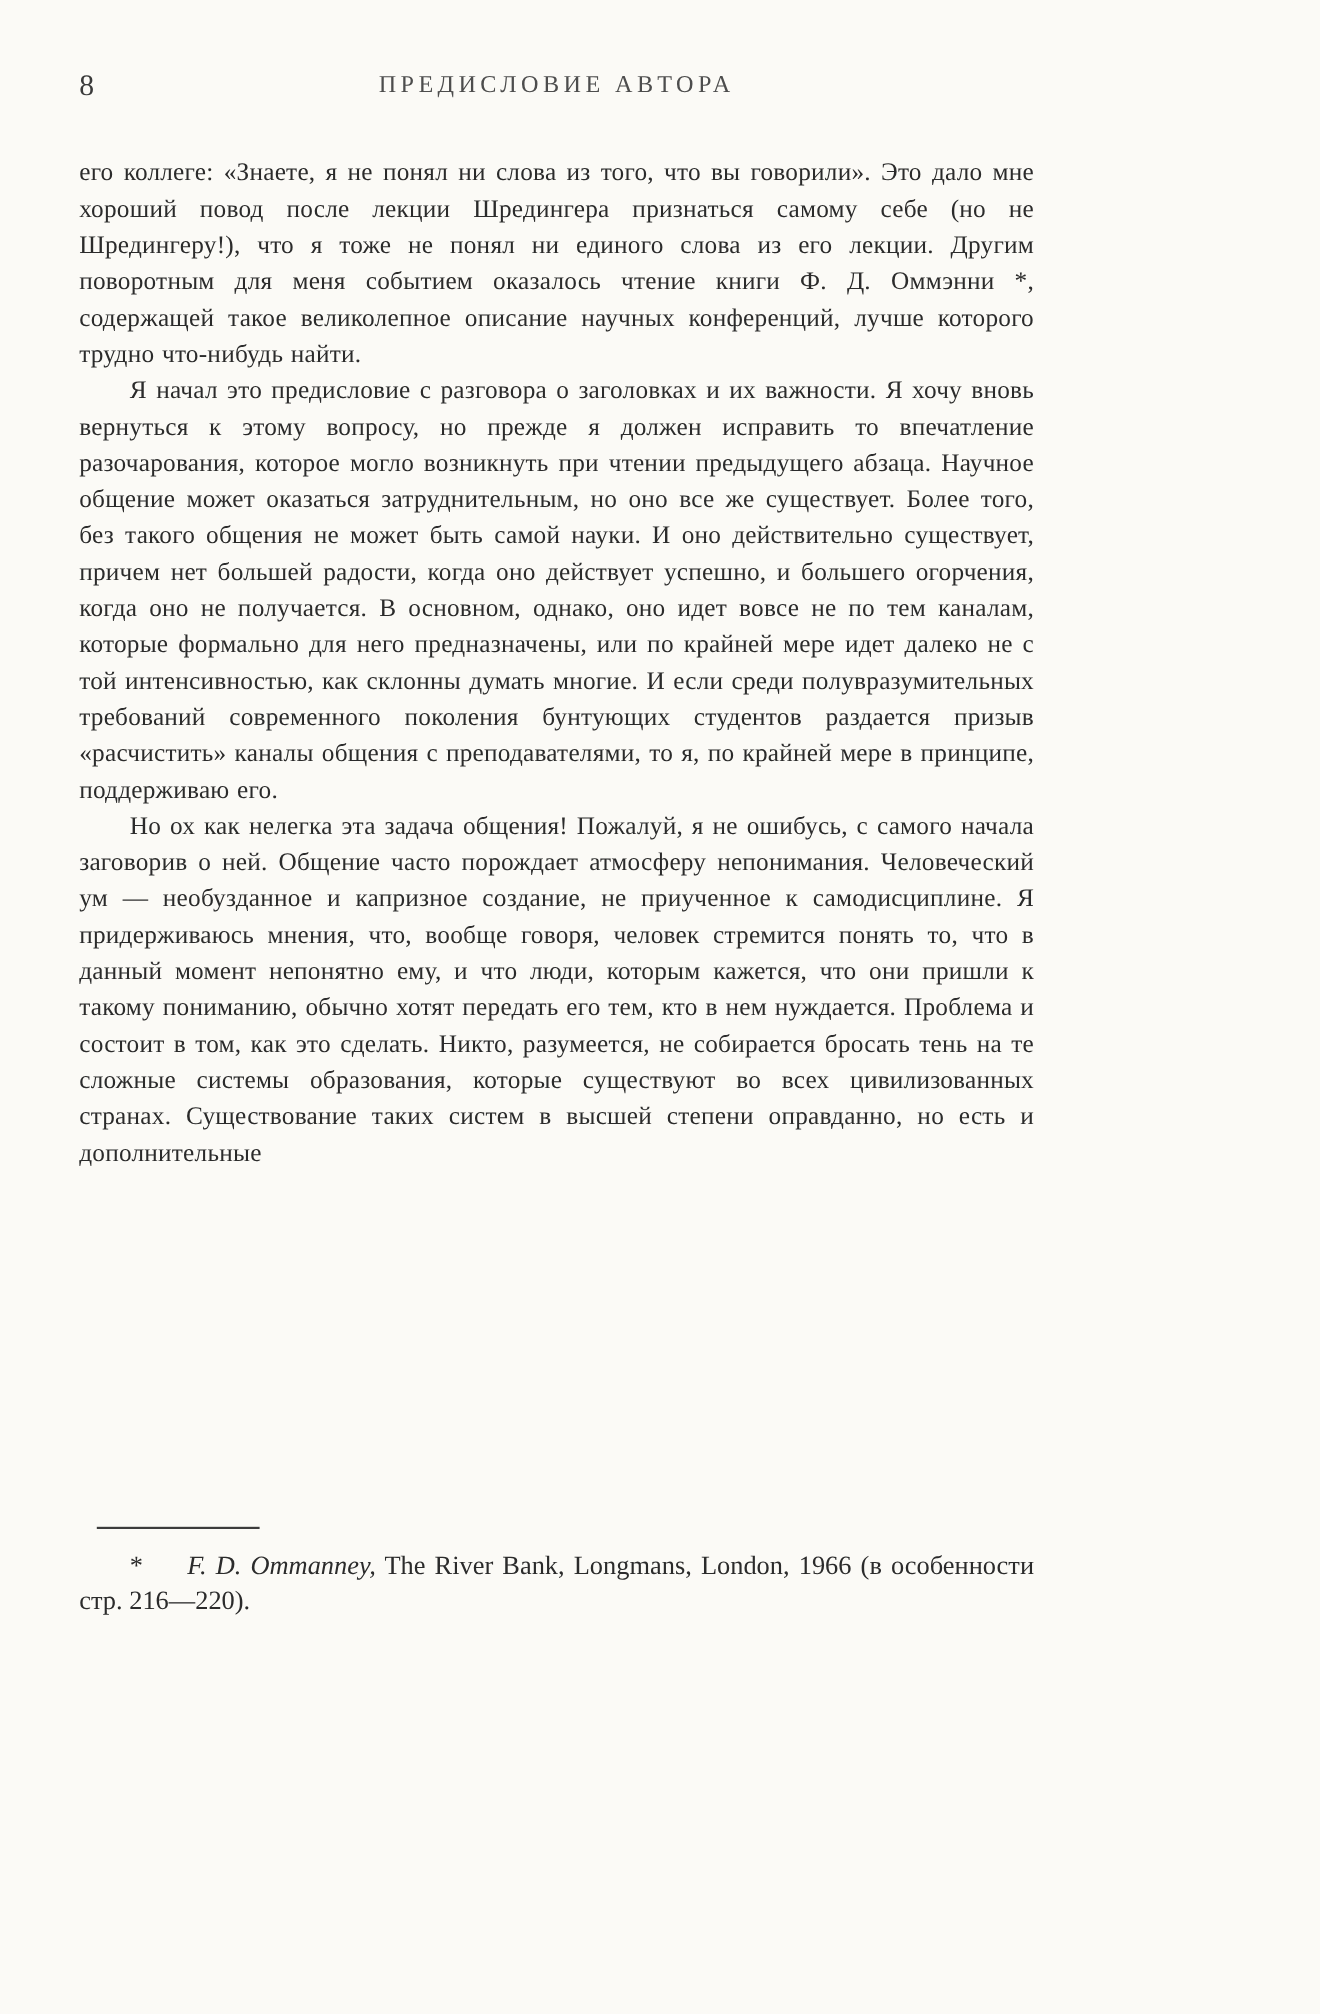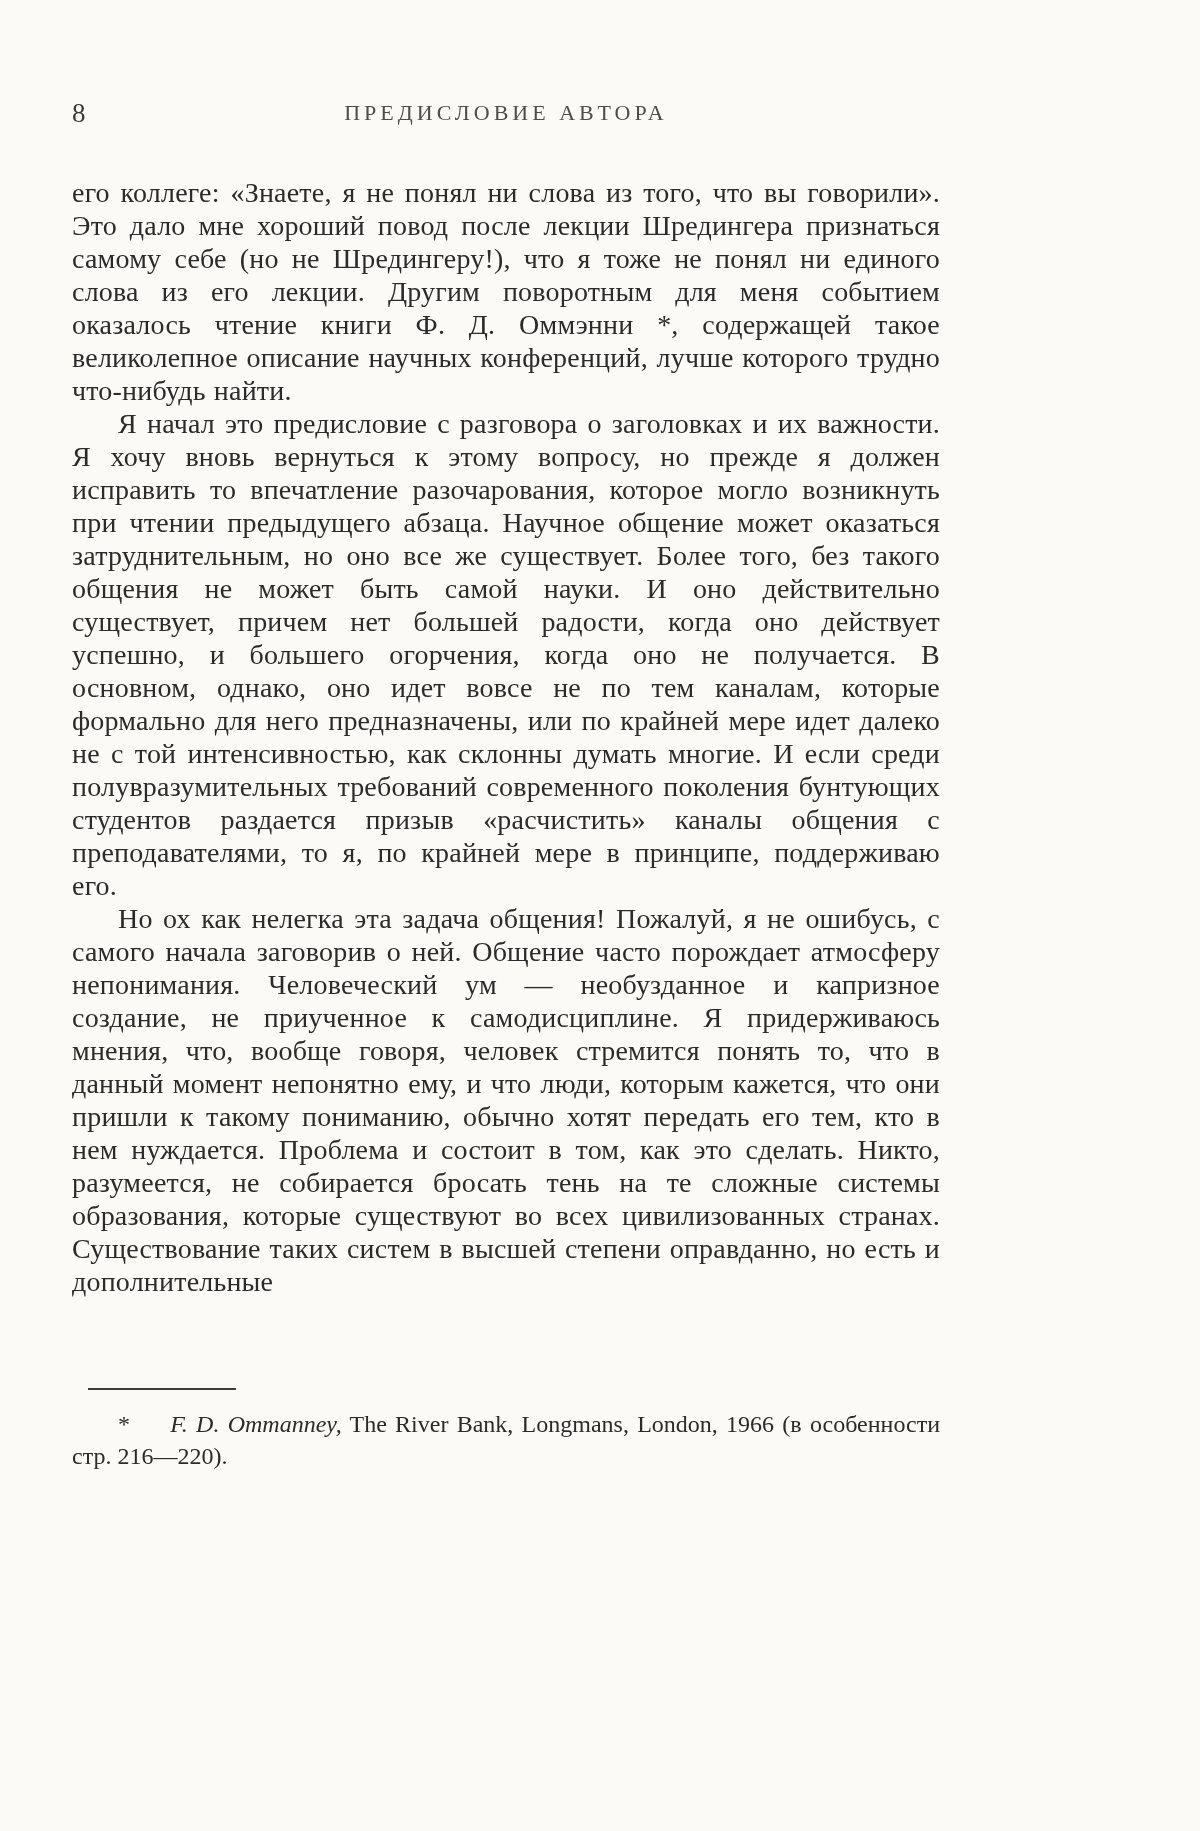--- a/index.html
+++ b/index.html
@@ -36,25 +36,24 @@
     font-size: 27px;
     color: #3a3a3a;
   }
   .head-title {
     text-align: center;
     font-size: 22px;
     letter-spacing: 4px;
     color: #4d4d4d;
     padding-top: 6px;
     font-family: "Liberation Serif", "DejaVu Serif", serif;
-    margin-top: 36px;
   }
   .body-text p {
     margin: 0;
-    font-size: 28px;
+    font-size: 23px;
     line-height: 33px;
     text-align: justify;
     letter-spacing: 0.2px;
     word-spacing: 1px;
     color: #2b2b2b;
   }
   .body-text p.indent {
     text-indent: 46px;
   }
   .footnote-block {

